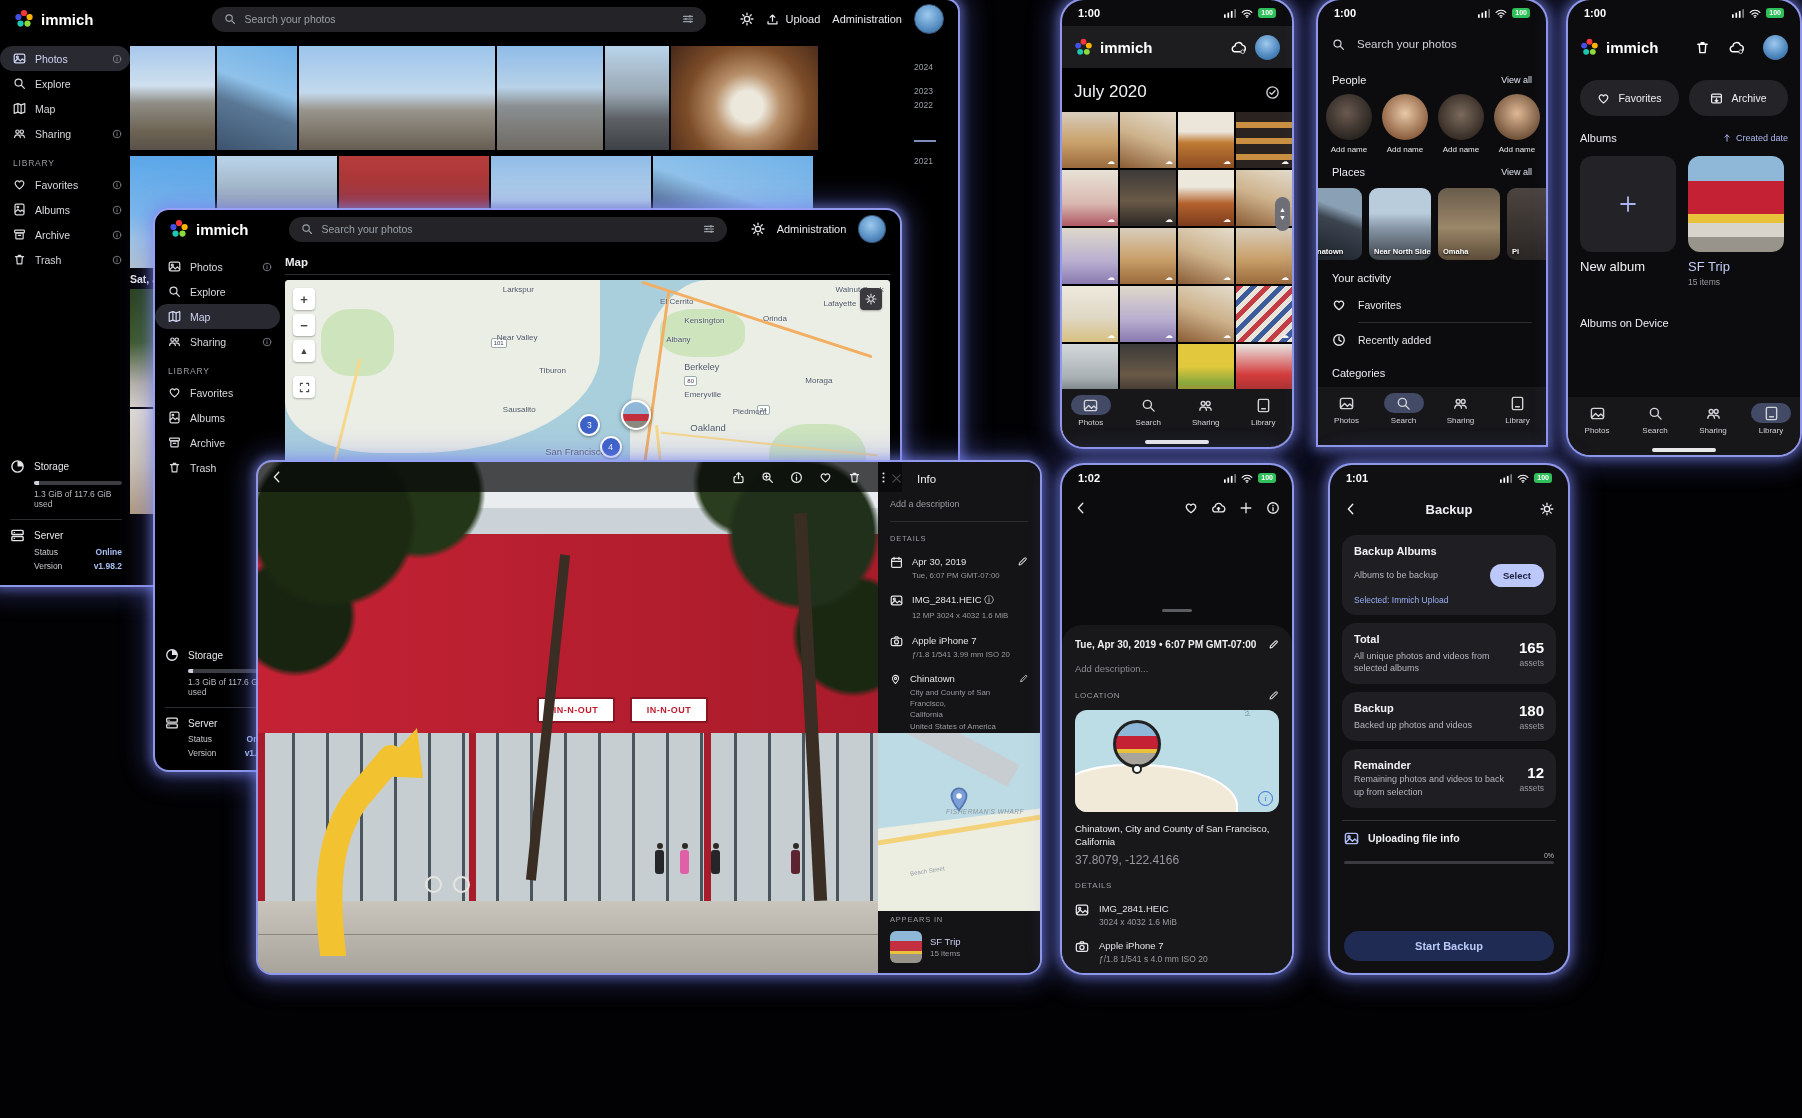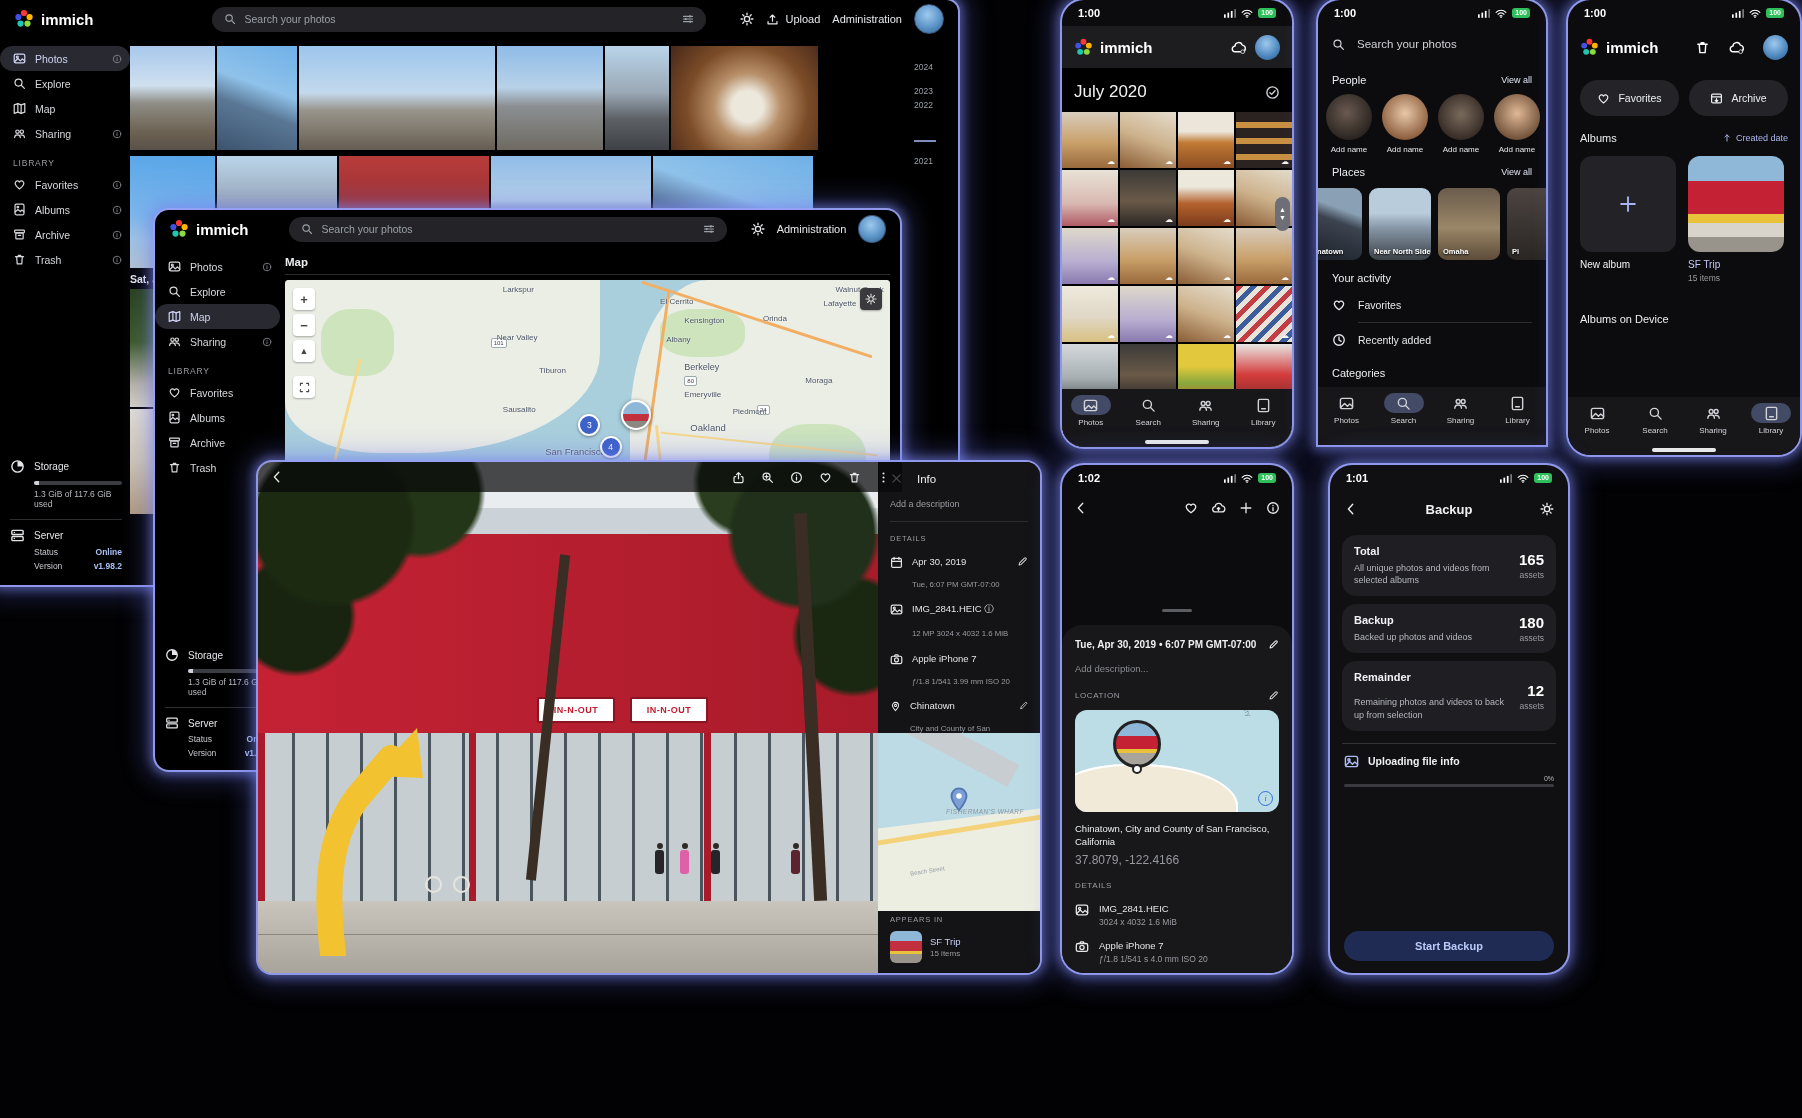--- a/index.html
+++ b/index.html
@@ -70,21 +70,21 @@
   #win3{left:258px;top:462px;width:782px;height:511px;border-radius:14px;background:#101012}
   .photo{position:absolute;left:0;top:0;width:620px;height:511px;background:#d9dde0;overflow:hidden}
   .vtool{position:absolute;left:0;top:0;width:620px;height:30px;background:rgba(8,8,10,.72);z-index:6;
          display:flex;align-items:center;color:#e8e8ea;padding:0 12px;gap:16px}
   .vtool .sp{flex:1}
   .ipanel{position:absolute;right:0;top:0;width:162px;height:511px;background:#141416;padding:10px 12px;box-sizing:border-box}
   .ipanel .ititle{display:flex;align-items:center;gap:14px;font-size:11.5px;color:#ededf0;margin-bottom:14px}
   .lab8{font-size:7.5px;letter-spacing:.8px;color:#9c9da3}
   .ent{display:flex;gap:9px;margin-top:13px;color:#e4e4e8}
   .ent .t{font-size:9.5px}
-  .ent .s{font-size:7.8px;color:#9a9ba1;margin-top:12px;line-height:1.45}
+  .ent .s{font-size:7.8px;color:#9a9ba1;margin-top:3px;line-height:1.45}
   .ent .pen{margin-left:auto;color:#cfcfd4}
   .imap{position:absolute;left:0;right:0;bottom:62px;height:178px;background:#bddbe4;overflow:hidden}
   .appears{position:absolute;left:12px;right:12px;bottom:10px}
   .arow{display:flex;gap:8px;align-items:center;margin-top:7px}
   .athumb{width:32px;height:32px;border-radius:6px;background:linear-gradient(180deg,#8fb8d8 0 30%,#c23040 30% 62%,#e8c23a 62% 72%,#98948c 72% 100%)}
   
   .sky{position:absolute;left:0;top:0;right:0;height:9%;background:#e9edf0}
   .bldg{position:absolute;left:0;top:9%;right:0;height:5%;background:#ccd3d8}
   .redw{position:absolute;left:0;top:14%;right:0;height:39%;background:linear-gradient(90deg,#c42234,#a81b2a)}
   .trees{position:absolute;inset:0;background:
@@ -170,21 +170,21 @@
   #p3{left:1568px;top:0;width:232px;height:455px}
   .chips{display:flex;gap:10px;padding:12px 12px 2px}
   .chip{flex:1;display:flex;align-items:center;gap:8px;justify-content:center;height:36px;border-radius:19px;background:#242428;font-size:10.5px;color:#eceef2}
   .alhead{display:flex;align-items:center;padding:14px 12px 8px;font-size:11px;color:#eceef2}
   .alhead .sp{flex:1}
   .alhead .sort{display:flex;gap:4px;align-items:center;font-size:9px;color:#aeb8f0}
   .altiles{display:flex;gap:12px;padding:4px 12px}
   .altile{width:96px}
   .abox{width:96px;height:96px;border-radius:12px;background:#232327;display:flex;align-items:center;justify-content:center;color:#aab4f2}
   .abox.ph{background:linear-gradient(180deg,#8fb8d8 0 26%,#c42234 26% 60%,#e8c23a 60% 70%,#d8d4cc 70% 84%,#98948c 84% 100%)}
-  .alname{font-size:10px;color:#f0f1f4;margin-top:7px}
+  .alname{font-size:13px;color:#f0f1f4;margin-top:7px}
   .alname.blue{color:#c3ccf5}
   .alcount{font-size:8.5px;color:#9a9ba1;margin-top:3px}
   .ondev{padding:26px 12px 0;font-size:11px;color:#eceef2}
   
   #p4{left:1062px;top:465px;width:230px;height:508px}
   .ptool{display:flex;align-items:center;height:34px;padding:0 12px;gap:13px;color:#e8e8ec}
   .ptool .sp{flex:1}
   .dragbar{width:30px;height:3px;border-radius:2px;background:#5c5d63;margin:10px auto}
   .sheet{position:absolute;left:0;right:0;top:160px;bottom:0;background:#18181b;border-radius:20px 20px 0 0;padding:14px 13px;box-sizing:border-box}
   .drow{display:flex;align-items:center;font-size:10px;font-weight:bold;color:#f0f0f2}
@@ -1329,20 +1329,28 @@
     <svg width="14" height="14" viewBox="0 0 16 16">
           <path d="M10 2.5 5 8l5 5.5"></path>
         </svg>
     <span class="title">Backup</span>
     <svg width="14" height="14" viewBox="0 0 16 16">
           <circle cx="8" cy="8" r="3"></circle>
           <path d="M8 1.3v2M8 12.7v2M1.3 8h2M12.7 8h2M3.3 3.3l1.4 1.4M11.3 11.3l1.4 1.4M12.7 3.3l-1.4 1.4M4.7 11.3l-1.4 1.4"></path>
         </svg>
   </div>
   <div class="bcard">
+    <div class="h">Backup Albums</div>
+    <div class="bcrow">
+      <span class="d">Albums to be backup</span>
+      <span class="selbtn">Select</span>
+    </div>
+    <div class="selline">Selected: Immich Upload</div>
+  </div>
+  <div class="bcard">
     <div class="bcrow" style="margin-top:0">
       <div style="flex:1">
         <div class="h">Total</div>
         <div class="d" style="margin-top:5px">All unique photos and videos from selected albums</div>
       </div>
       <div class="statnum">
         <div class="v">165</div>
         <div class="u">assets</div>
       </div>
     </div>
@@ -1356,21 +1364,21 @@
       <div class="statnum">
         <div class="v">180</div>
         <div class="u">assets</div>
       </div>
     </div>
   </div>
   <div class="bcard">
     <div class="bcrow" style="margin-top:0">
       <div style="flex:1">
         <div class="h">Remainder</div>
-        <div class="d" style="margin-top:13px">Remaining photos and videos to back up from selection</div>
+        <div class="d" style="margin-top:2px">Remaining photos and videos to back up from selection</div>
       </div>
       <div class="statnum">
         <div class="v">12</div>
         <div class="u">assets</div>
       </div>
     </div>
   </div>
   <div class="bdiv"></div>
   <div class="uprow">
     <svg width="15" height="15" viewBox="0 0 16 16" style="color:#aebcf5">

